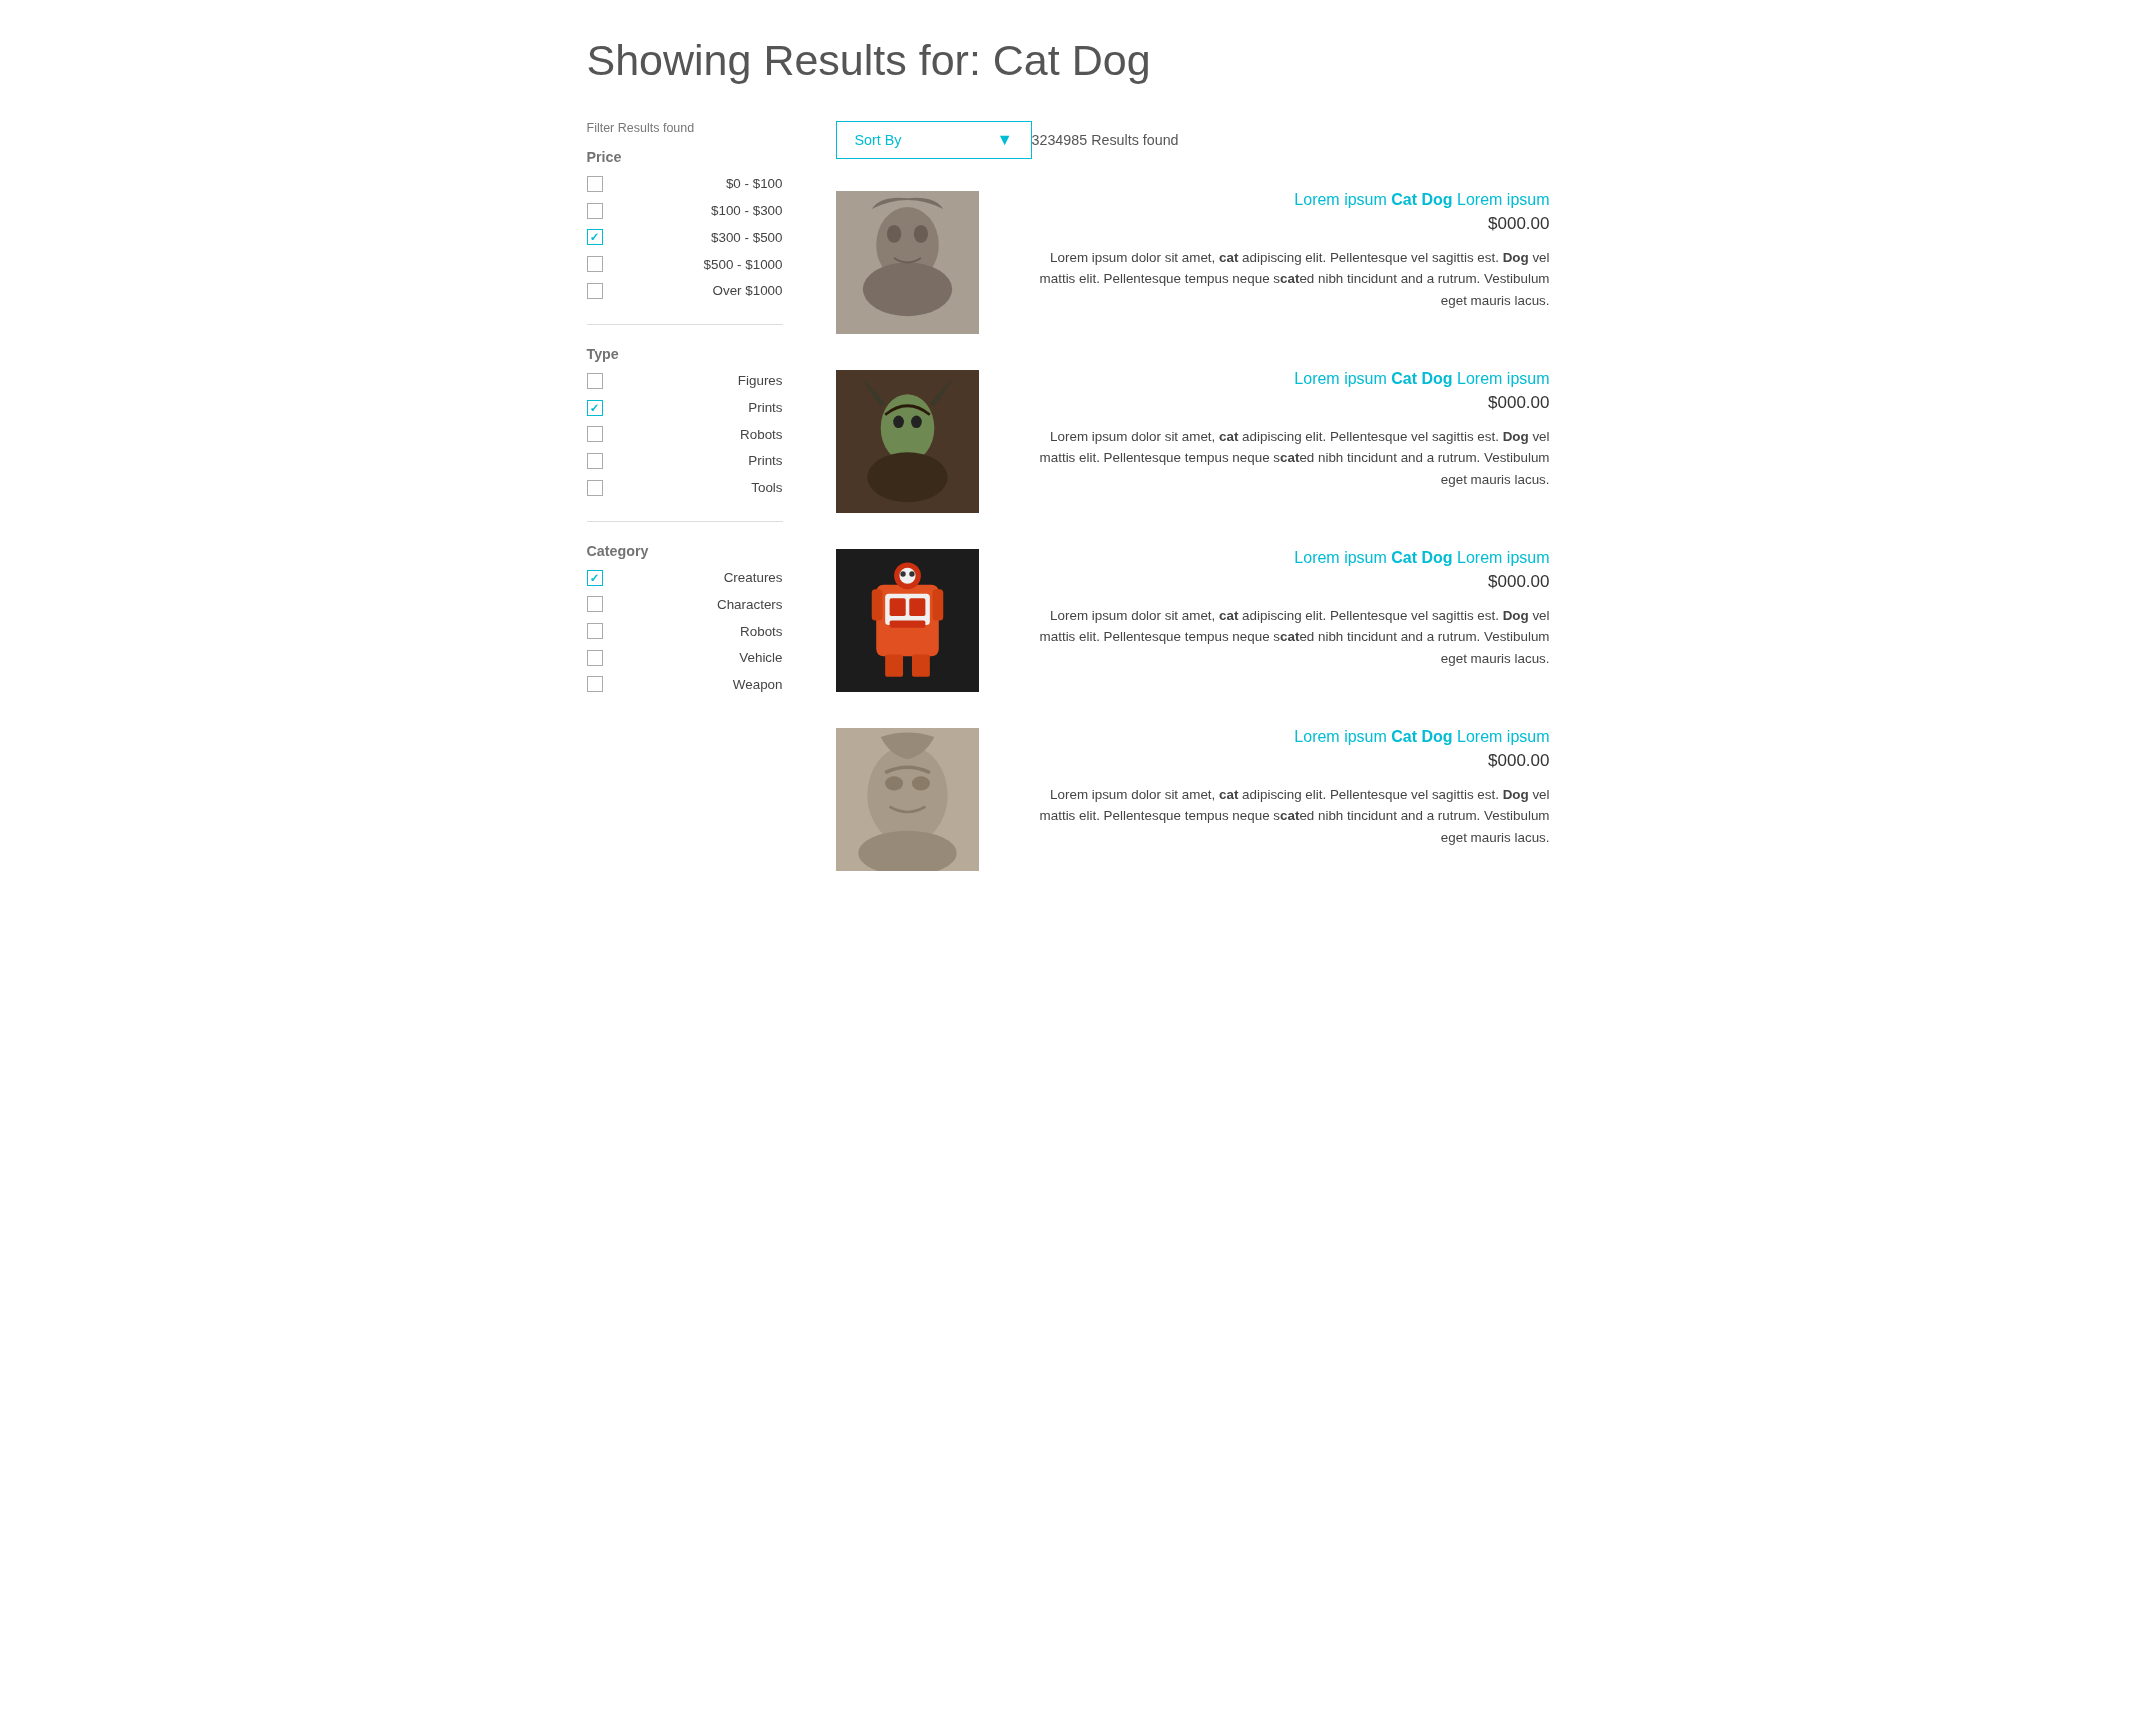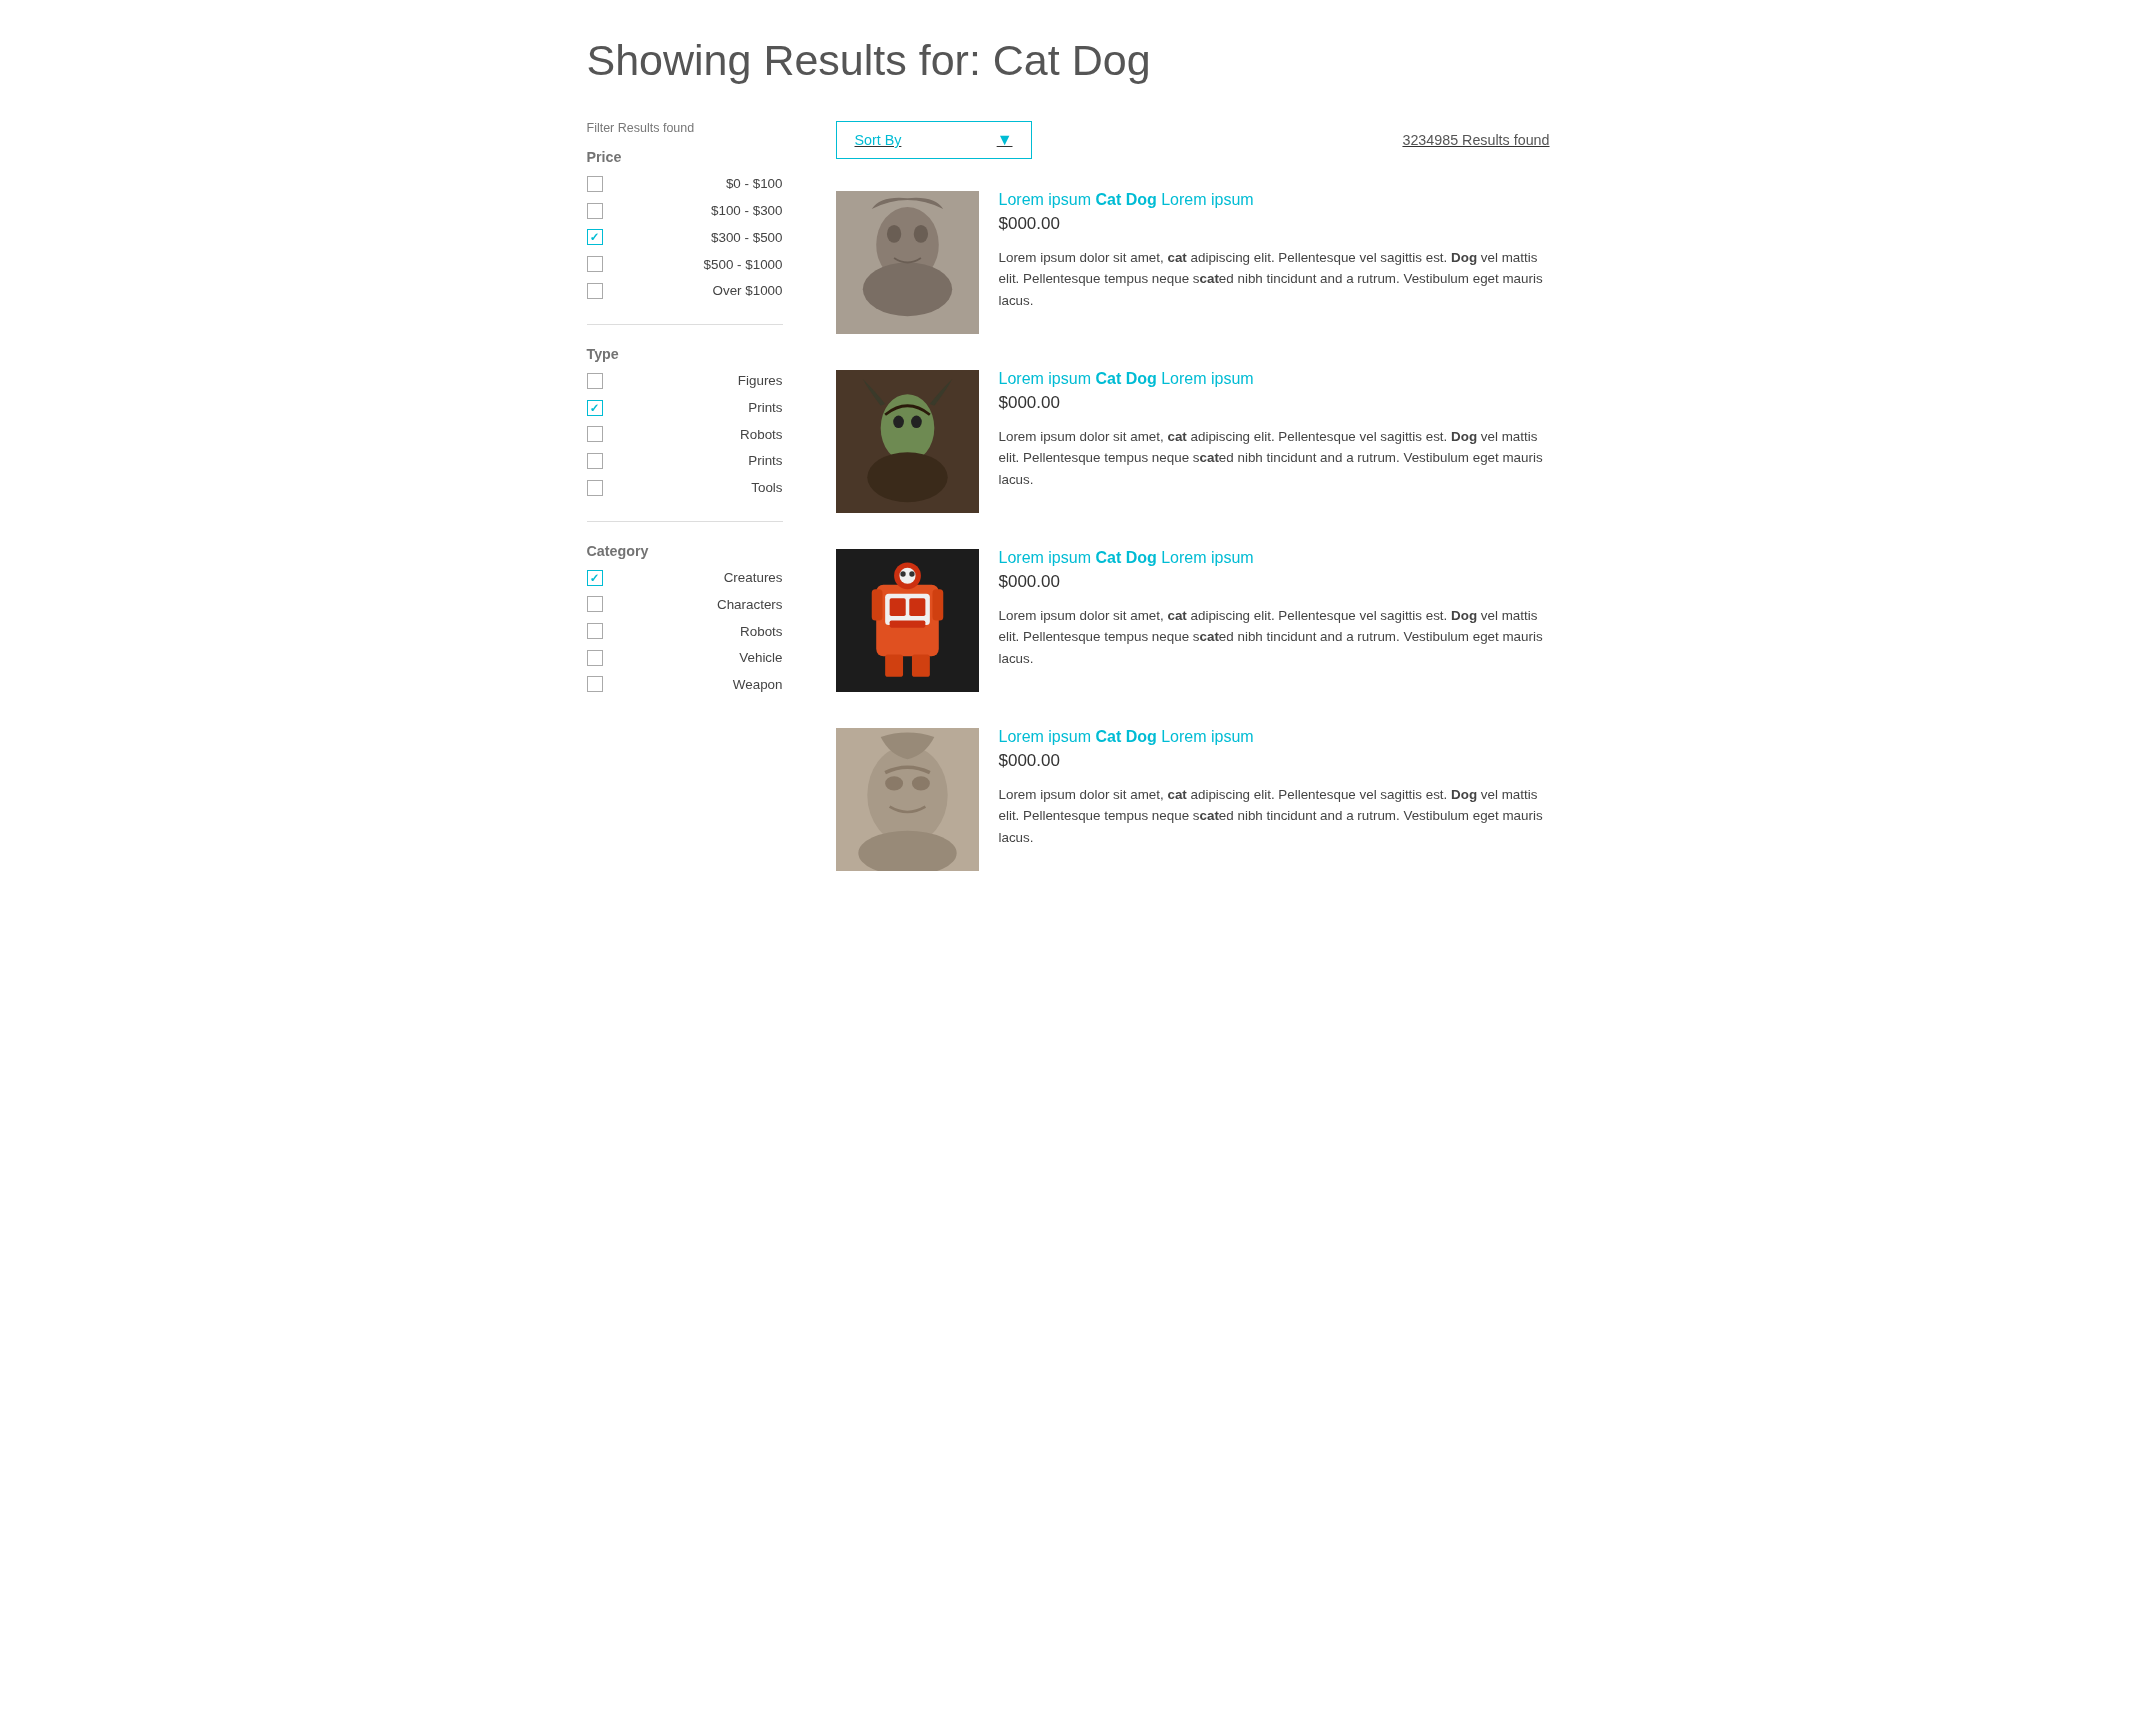--- a/index.html
+++ b/index.html
@@ -81,23 +81,21 @@
       font-size: 11.6px;
       font-weight: bold;
     }
     
     .content-area {
       flex: 1;
     }
     .content-header {
       display: flex;
       align-items: center;
-      justify-content: space-between;
       margin-bottom: 32px;
-      text-decoration: underline;
     }
     .sort-dropdown {
       display: flex;
       align-items: center;
       border: 1.8px solid #00bcd4;
       padding: 9px 18px;
       width: 196px;
       justify-content: space-between;
       cursor: pointer;
     }
@@ -114,21 +112,22 @@
       color: #555;
     }
     
     .product-list {
       display: flex;
       flex-direction: column;
       gap: 36px;
     }
     .product-item {
       display: flex;
-      gap: 20px;
+      gap: 35px;
+      text-align: right;
     }
     .product-info {
       flex: 1;
     }
     .product-title {
       font-size: 16px;
       color: #00bcd4;
       margin-bottom: 5.3px;
       text-decoration: none;
     }

